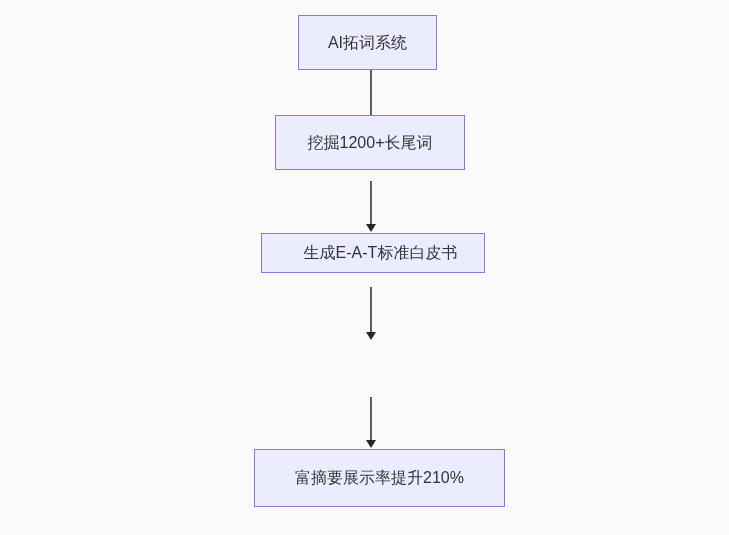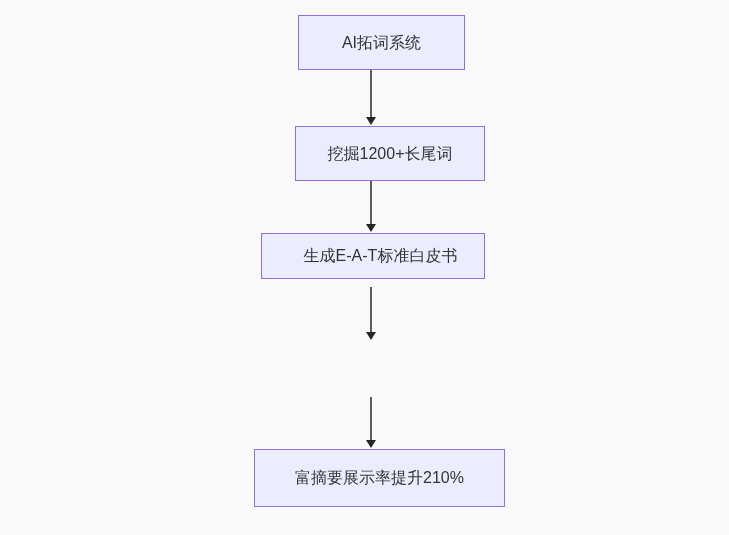--- a/index.html
+++ b/index.html
@@ -47,23 +47,23 @@
   .edge-head {
     position: absolute;
     width: 0;
     height: 0;
     border-left: 5px solid transparent;
     border-right: 5px solid transparent;
     border-top: 8px solid var(--arrowhead);
   }
 
   
-  #node-0 { left: 298px; top: 15px;  width: 167px; height: 55px; align-items: center; }
-  #node-1 { left: 275px; top: 126px; width: 190px; height: 55px; margin-left: 20px; }
-  #node-2 { left: 261px; top: 233px; width: 224px; height: 46px; padding-left: 15px; }
+  #node-0 { left: 298px; top: 15px;  width: 139px; height: 55px; align-items: center; }
+  #node-1 { left: 275px; top: 115px; width: 190px; height: 55px; }
+  #node-2 { left: 261px; top: 233px; width: 224px; height: 40px; padding-left: 15px; }
   #node-3 { left: 261px; top: 341px; width: 222px; height: 56px; }
   #node-4 { left: 254px; top: 449px; width: 251px; height: 58px; }
 
   
   #edge-line-0 { left: 370px; top: 70px;  height: 47px; }
   #edge-head-0 { left: 366px; top: 117px; }
   #edge-line-1 { left: 370px; top: 181px; height: 43px; }
   #edge-head-1 { left: 366px; top: 224px; }
   #edge-line-2 { left: 370px; top: 287px; height: 45px; }
   #edge-head-2 { left: 366px; top: 332px; }

